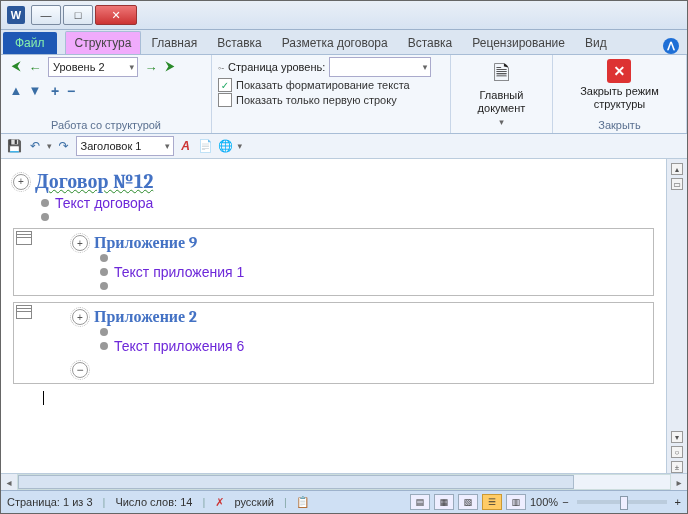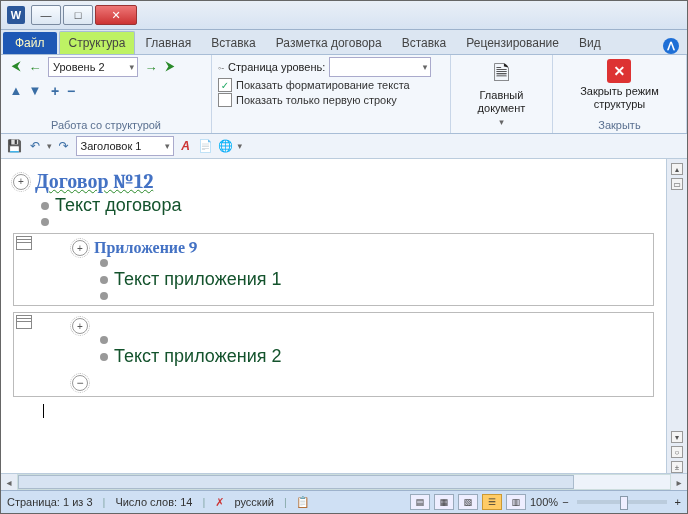--- a/index.html
+++ b/index.html
@@ -4,23 +4,23 @@
 <style>
 html,body{margin:0;padding:0;font-family:"Segoe UI",Tahoma,sans-serif;font-size:12px;color:#222;background:#fff}
 .window{width:688px;height:514px;border:1px solid #666;box-sizing:border-box;display:flex;flex-direction:column;background:#dce6f2}
 .titlebar{height:28px;background:linear-gradient(#e9eff7,#d7e3f2);display:flex;align-items:center;border-bottom:1px solid #9db2cc;position:relative}
 .app-icon{width:18px;height:18px;margin:0 6px;background:#2b579a;border-radius:2px;display:flex;align-items:center;justify-content:center;color:#fff;font-weight:bold;font-size:11px}
 .title{flex:1;text-align:center;font-size:12px;color:#3b3b3b}
 .winbtns{display:flex;align-items:center;gap:2px;margin-right:2px}
 .winbtn{width:28px;height:18px;border:1px solid #7a8aa0;border-radius:2px;background:linear-gradient(#f7fbff,#dce7f3);display:flex;align-items:center;justify-content:center;font-size:11px;color:#333}
 .winbtn.close{background:linear-gradient(#e77,#c33);color:#fff;width:40px;border-color:#933}
 .ribbon-tabs{height:24px;display:flex;align-items:flex-end;background:#dce6f2;padding-left:2px;gap:0;border-bottom:1px solid #a8bdd6}
-.file-tab{background:#1e58b5;color:#fef9c3;padding:4px 12px;border-radius:2px 2px 0 0;font-size:12px;margin-right:2px}
+.file-tab{background:#1e58b5;color:#86efac;padding:4px 12px;border-radius:2px 2px 0 0;font-size:12px;margin-right:8px}
 .tab{padding:4px 9px;color:#444;border:1px solid transparent;border-bottom:none;font-size:12px;white-space:nowrap}
-.tab.active{background:#bef264;border-color:#a8bdd6;border-radius:2px 2px 0 0}
+.tab.active{background:#f0abfc;border-color:#a8bdd6;border-radius:2px 2px 0 0}
 .help-icn{margin-left:auto;margin-right:6px;display:flex;gap:4px;align-items:center}
 .help-icn span{width:16px;height:16px;border-radius:50%;background:#1e6fd6;color:#fff;display:flex;align-items:center;justify-content:center;font-size:11px;font-weight:bold}
 .caret{color:#666;font-size:10px;margin-right:2px}
 .ribbon{background:#f3f7fc;border-bottom:1px solid #a8bdd6;display:flex;height:78px}
 .group{border-right:1px solid #c8d6e8;padding:2px 6px 0 6px;display:flex;flex-direction:column;justify-content:space-between}
 .group-inner{display:flex;gap:4px;align-items:flex-start}
 .group-label{text-align:center;font-size:11px;color:#5a7090;padding:2px 0}
 .arrbtns{display:flex;gap:1px}
 .arrbtn{width:18px;height:18px;display:flex;align-items:center;justify-content:center;font-size:13px}
 .arrbtn.g{color:#2a8a2a}
@@ -40,21 +40,21 @@
 .doc-scroll{flex:1;overflow:hidden;position:relative;padding:4px 2px}
 .vruler{width:20px;background:#e6ecf5;border-left:1px solid #bcd;display:flex;flex-direction:column;align-items:center;padding-top:4px;gap:3px}
 .vruler .vb{width:10px;height:10px;border:1px solid #999;background:#f4f4f4;font-size:8px;display:flex;align-items:center;justify-content:center;color:#555}
 .outline{padding:6px 10px}
 .orow{display:flex;align-items:center;gap:6px;padding:1px 0}
 .oplus{width:14px;height:14px;border:1px solid #999;border-radius:50%;background:#fff;display:flex;align-items:center;justify-content:center;font-size:10px;color:#555;position:relative}
 .oplus::before{content:"";position:absolute;width:18px;height:18px;border:1px dotted #bbb;border-radius:50%;left:-3px;top:-3px}
 .odot{width:8px;height:8px;border-radius:50%;background:#999}
 .h1t{color:#4472C4;font-size:20px;font-weight:bold;font-family:Cambria,Georgia,serif}
 .h2t{color:#4472C4;font-size:16px;font-weight:bold;font-family:Cambria,Georgia,serif}
-.bt{font-size:18px;color:#14532d}
+.bt{font-size:14px;color:#6d28d9}
 .subdoc{border:1px solid #bbb;margin:6px 0;padding:4px 6px 4px 2px;position:relative}
 .subdoc .sdico{position:absolute;left:2px;top:2px;width:14px;height:12px;border:1px solid #888;background:#fff}
 .subdoc .sdico::before{content:"";display:block;border-top:1px solid #888;margin-top:2px}
 .subdoc .sdico::after{content:"";display:block;border-top:1px solid #888;margin-top:2px}
 .indent1{margin-left:28px}
 .indent2{margin-left:56px}
 .indent3{margin-left:84px}
 .ominus{width:14px;height:14px;border:1px solid #999;border-radius:50%;background:#fff;display:flex;align-items:center;justify-content:center;font-size:12px;color:#555;position:relative}
 .ominus::before{content:"";position:absolute;width:18px;height:18px;border:1px dotted #bbb;border-radius:50%;left:-3px;top:-3px}
 .cursor{display:inline-block;width:1px;height:14px;background:#000;margin-left:30px}
@@ -212,27 +212,28 @@
           </div>
           <div class="orow indent3">
               <span class="odot"></span>
             </div>
         </div>
 
         <div class="subdoc">
           <div class="sdico"></div>
           <div class="orow indent2">
             <span class="oplus">+</span>
+            <span class="h2t">Приложение 2</span>
           </div>
           <div class="orow indent3">
               <span class="odot"></span>
             </div>
           <div class="orow indent3">
             <span class="odot"></span>
-            <span class="bt">Текст приложения 2</span>
+            <span class="bt">Текст приложения 6</span>
           </div>
           <div class="orow indent2" style="margin-top:6px">
             <span class="ominus">−</span>
           </div>
         </div>
         <div class="orow">
             <span class="cursor"></span>
           </div>
       </div>
     </div>

